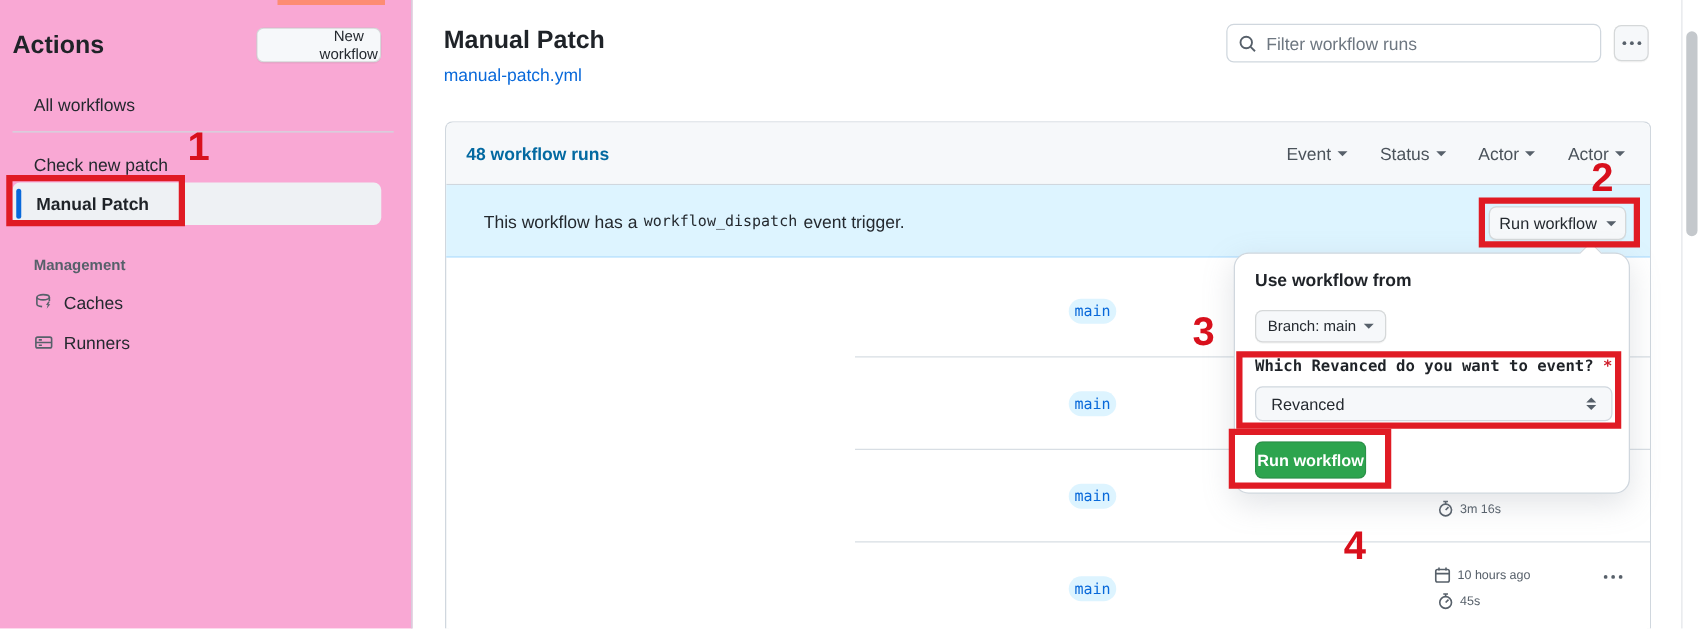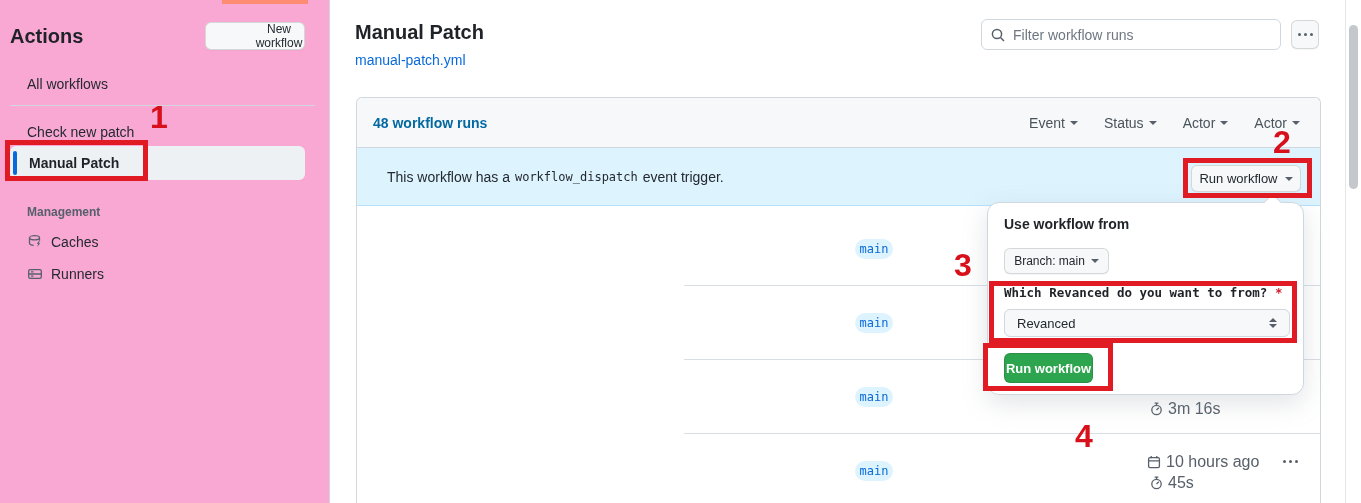--- a/index.html
+++ b/index.html
@@ -36,21 +36,21 @@
   .runs-panel { position:absolute; left:356px; top:97px; width:965px; height:406px; border:1px solid #d0d7de; border-bottom:none; border-radius:6px 6px 0 0; background:#fff; }
   .runs-header { position:absolute; left:0; top:0; right:0; height:50px; background:#f6f8fa; border-bottom:1px solid #d0d7de; border-radius:6px 6px 0 0; display:flex; align-items:center; padding:0 16px; }
   .runs-count { font-size:14px; font-weight:700; color:#0369a1; }
   .runs-filters { margin-left:auto; display:flex; gap:26px; padding-right:4px; }
   .filter-dd { display:flex; align-items:center; gap:5px; font-size:14px; color:#4b535b; cursor:pointer; }
   .caret-down { width:0; height:0; border-left:4px solid transparent; border-right:4px solid transparent; border-top:4px solid #57606a; display:inline-block; }
   .banner { position:absolute; left:0; top:50px; right:0; height:58px; background:#ddf4ff; border-bottom:1px solid #b6e0fe; display:flex; align-items:center; padding:0 30px; font-size:14px; color:#24292f; gap:5px; }
   .code { font-family:"DejaVu Sans Mono","Liberation Mono",monospace; font-size:12px; }
   .row-sep { position:absolute; right:0; border-top:1px solid #d8dee4; }
   .branch-badge { position:absolute; width:38px; height:20px; background:#ddf4ff; color:#0969da; border-radius:10px; font-family:"DejaVu Sans Mono","Liberation Mono",monospace; font-size:12px; line-height:20px; text-align:center; cursor:pointer; }
-  .meta { position:absolute; display:flex; align-items:center; gap:5px; font-size:16px; color:#57606a; }
+  .meta { position:absolute; display:flex; align-items:center; gap:5px; font-size:10px; color:#57606a; }
   .row-kebab { position:absolute; cursor:pointer; padding:4px; }
 
   
   .btn-run-banner { left:1191px; top:165px; width:110px; height:27px; font-size:13px; gap:7px; z-index:6; }
 
   
   .dd-panel { position:absolute; left:987px; top:202px; width:317px; height:193px; background:#fff; border:1px solid #d0d7de; border-radius:12px; box-shadow:0 8px 24px rgba(140,149,159,0.25); z-index:20; }
   .dd-caret { position:absolute; left:1266px; top:196px; width:13px; height:13px; background:#fff; border-left:1px solid #d0d7de; border-top:1px solid #d0d7de; transform:rotate(45deg); z-index:21; }
   .dd-heading { position:absolute; left:16px; top:13px; font-size:14px; font-weight:700; color:#1f2328; }
   .btn-branch { left:16px; top:45px; width:105px; height:26px; font-size:12px; gap:6px; }
@@ -236,21 +236,21 @@
   </button>
 
   <div class="dd-caret"></div>
   <div class="dd-panel">
     <div class="dd-heading">Use workflow from</div>
     <button class="btn btn-branch abs">
       <span>Branch: main</span>
       <i class="caret-down"></i>
     </button>
     <div class="dd-label">
-      <span>Which Revanced do you want to from?</span> <span class="req">*</span>
+      <span>Which Revanced do you want to event?</span> <span class="req">*</span>
     </div>
     <div class="dd-select">
       <span>Revanced</span>
       <span class="updown">
           <i class="up"></i>
           <i class="dn"></i>
         </span>
     </div>
     <button class="btn-submit">Run workflow</button>
   </div>

